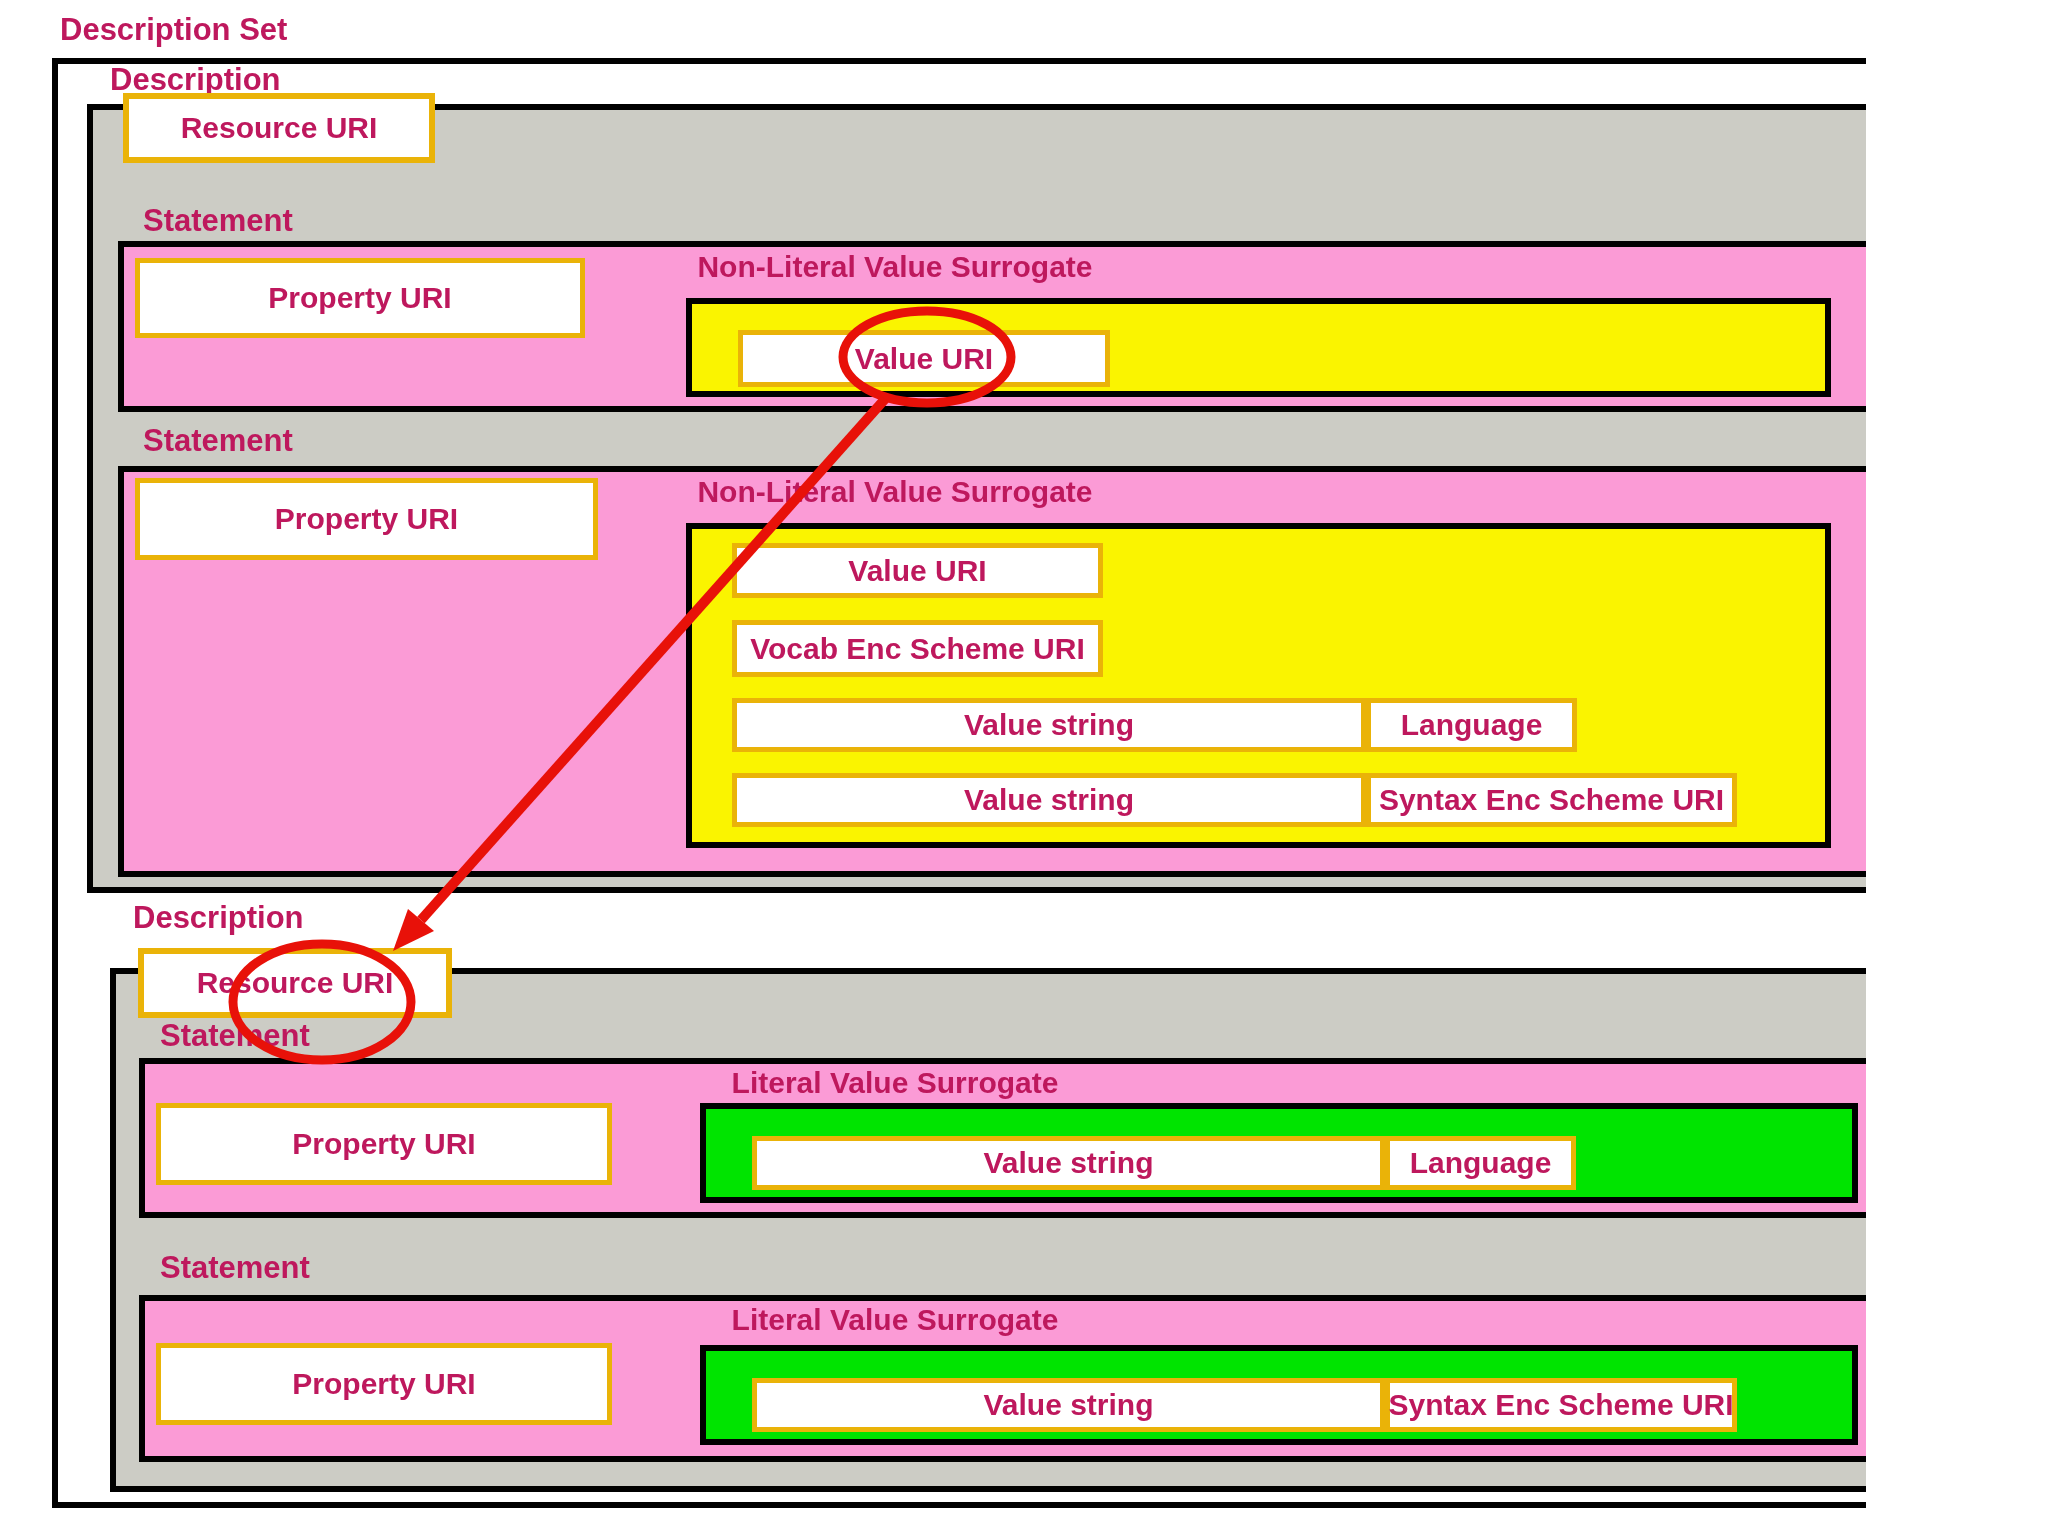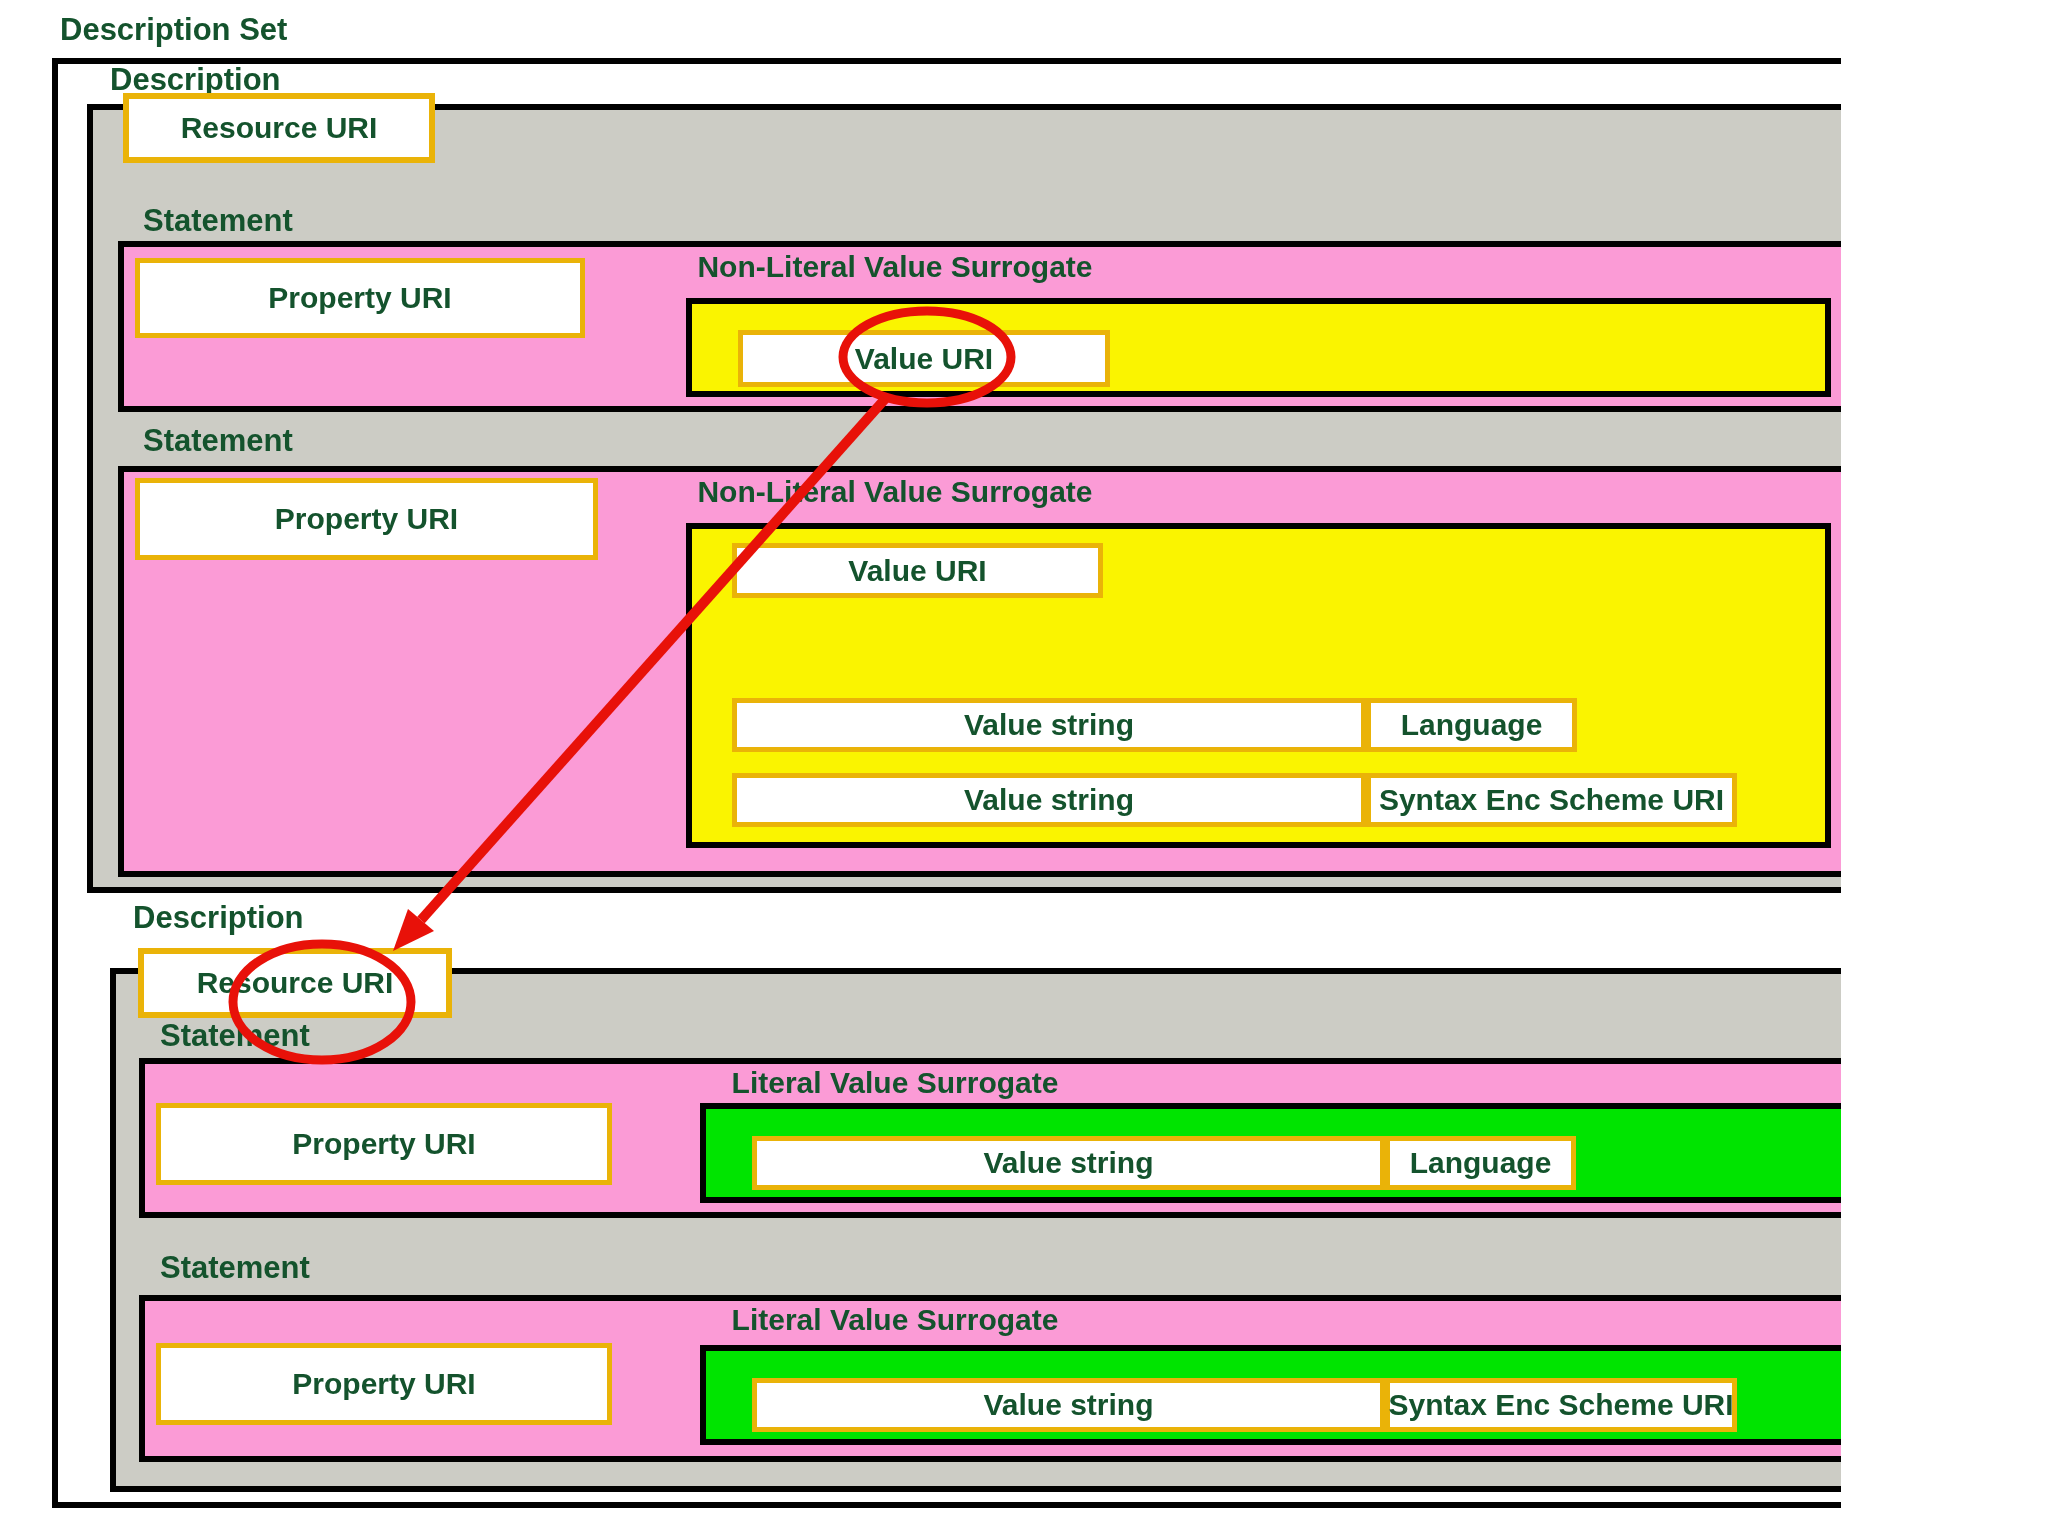--- a/index.html
+++ b/index.html
@@ -1,18 +1,18 @@
 <!DOCTYPE html>
 <html style="--pink: #FB9BD6; --yellow: #FAF400; --green: #00E400; --gray: #CCCCC5; --red: #E81109;"><head>
 <meta charset="utf-8">
 <style>
   html,body{margin:0;padding:0;background:#ffffff;}
   #canvas{
     position:relative;width:1841px;height:1536px;background:#fff;overflow:hidden;
-    font-family:"Liberation Sans","DejaVu Sans",sans-serif;font-weight:bold;color:#14532d;
+    font-family:"Liberation Sans","DejaVu Sans",sans-serif;font-weight:bold;color:#be185d;padding-left:25px;
   }
   .abs{position:absolute;box-sizing:border-box;}
   .frame{border:6px solid #000;background:#fff;}
   .graybox{border:6px solid #000;background:var(--gray);}
   .pinkbox{border:6px solid #000;background:var(--pink);}
   .yellowbox{border:6px solid #000;background:var(--yellow);}
   .greenbox{border:6px solid #000;background:var(--green);}
   .whitebox{border:5px solid #eab308;background:#fff;display:flex;align-items:center;justify-content:center;
             font-size:30px;white-space:nowrap;}
   .whitebox.thick{border-width:6px;}
@@ -52,20 +52,23 @@
   <div class="abs seclabel" style="left:143px;top:425px;">Statement</div>
 
   <div class="abs pinkbox" style="left:118px;top:466px;width:1760px;height:411px;"></div>
   <div class="abs surrogate-title" style="left:118px;top:475px;width:1554px;">Non-Literal Value Surrogate</div>
   <div class="abs whitebox" style="left:135px;top:478px;width:463px;height:82px;">
     <span>Property URI</span>
   </div>
   <div class="abs yellowbox" style="left:686px;top:523px;width:1145px;height:325px;"></div>
   <div class="abs whitebox" style="left:732px;top:543px;width:371px;height:55px;">
     <span>Value URI</span>
+  </div>
+  <div class="abs whitebox" style="left:732px;top:620px;width:371px;height:57px;">
+    <span>Vocab Enc Scheme URI</span>
   </div>
   <div class="abs whitebox" style="left:732px;top:698px;width:634px;height:54px;">
     <span>Value string</span>
   </div>
   <div class="abs whitebox" style="left:1366px;top:698px;width:211px;height:54px;">
     <span>Language</span>
   </div>
   <div class="abs whitebox" style="left:732px;top:773px;width:634px;height:54px;">
     <span>Value string</span>
   </div>

